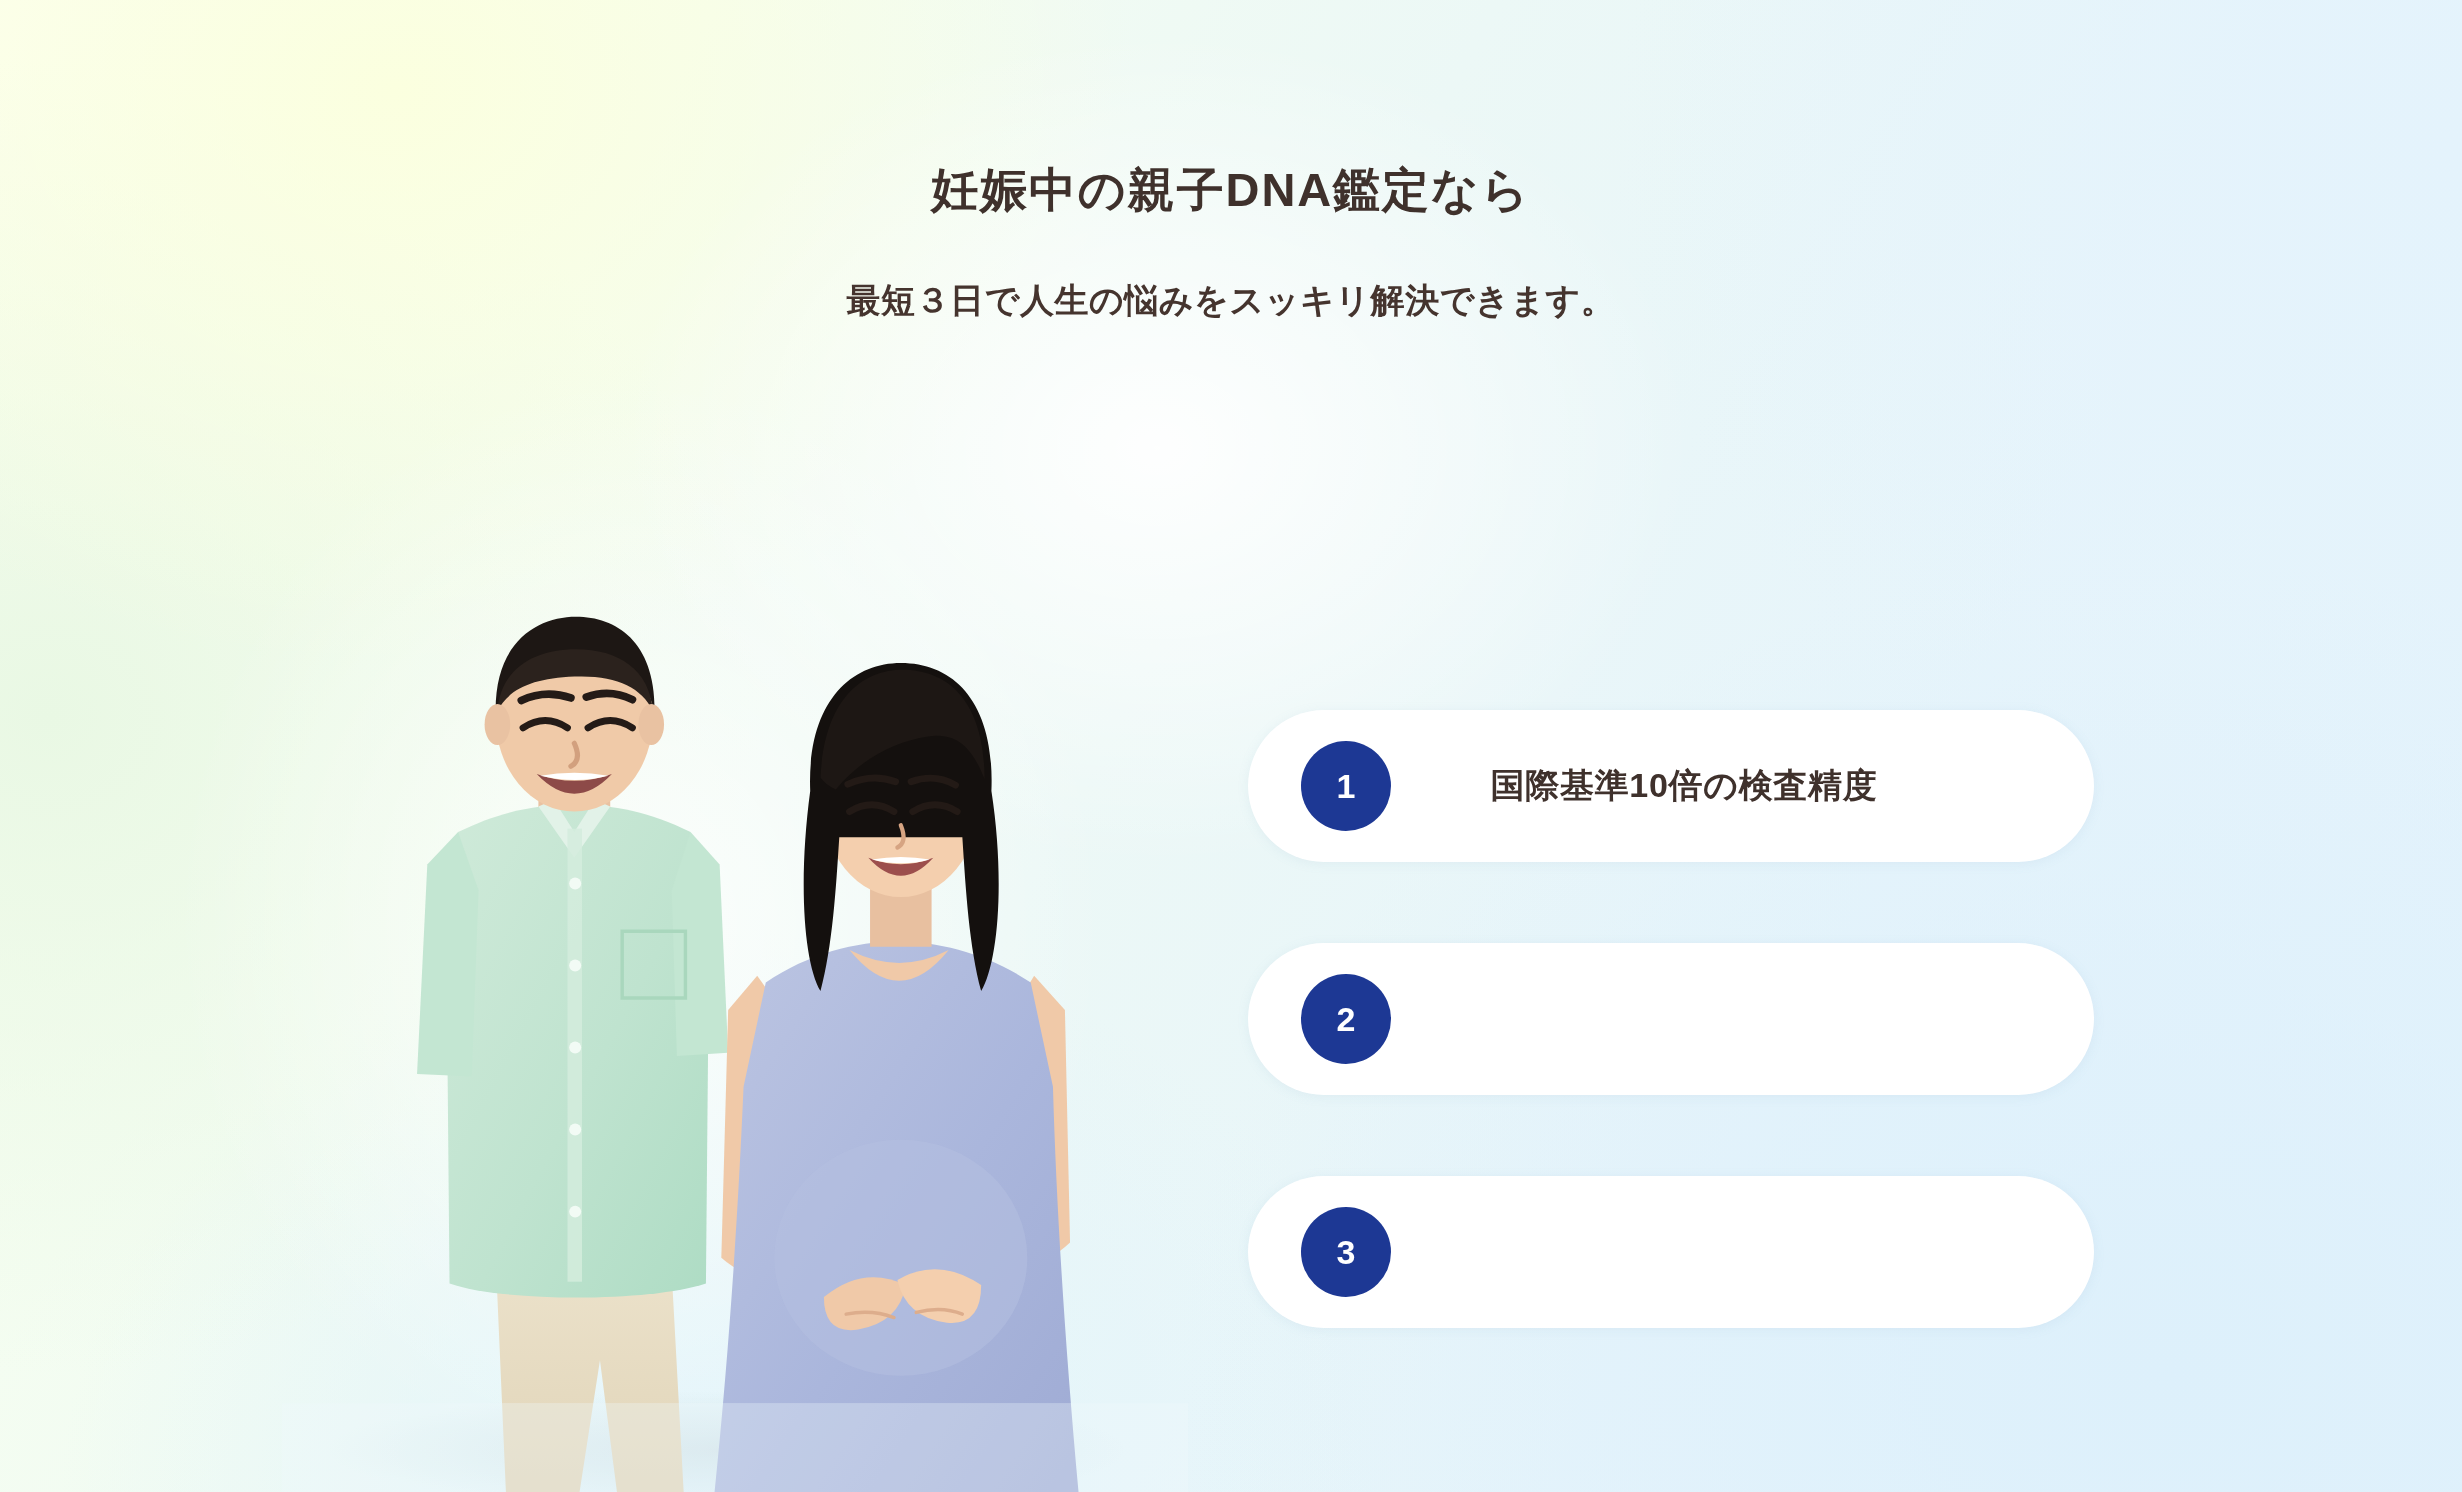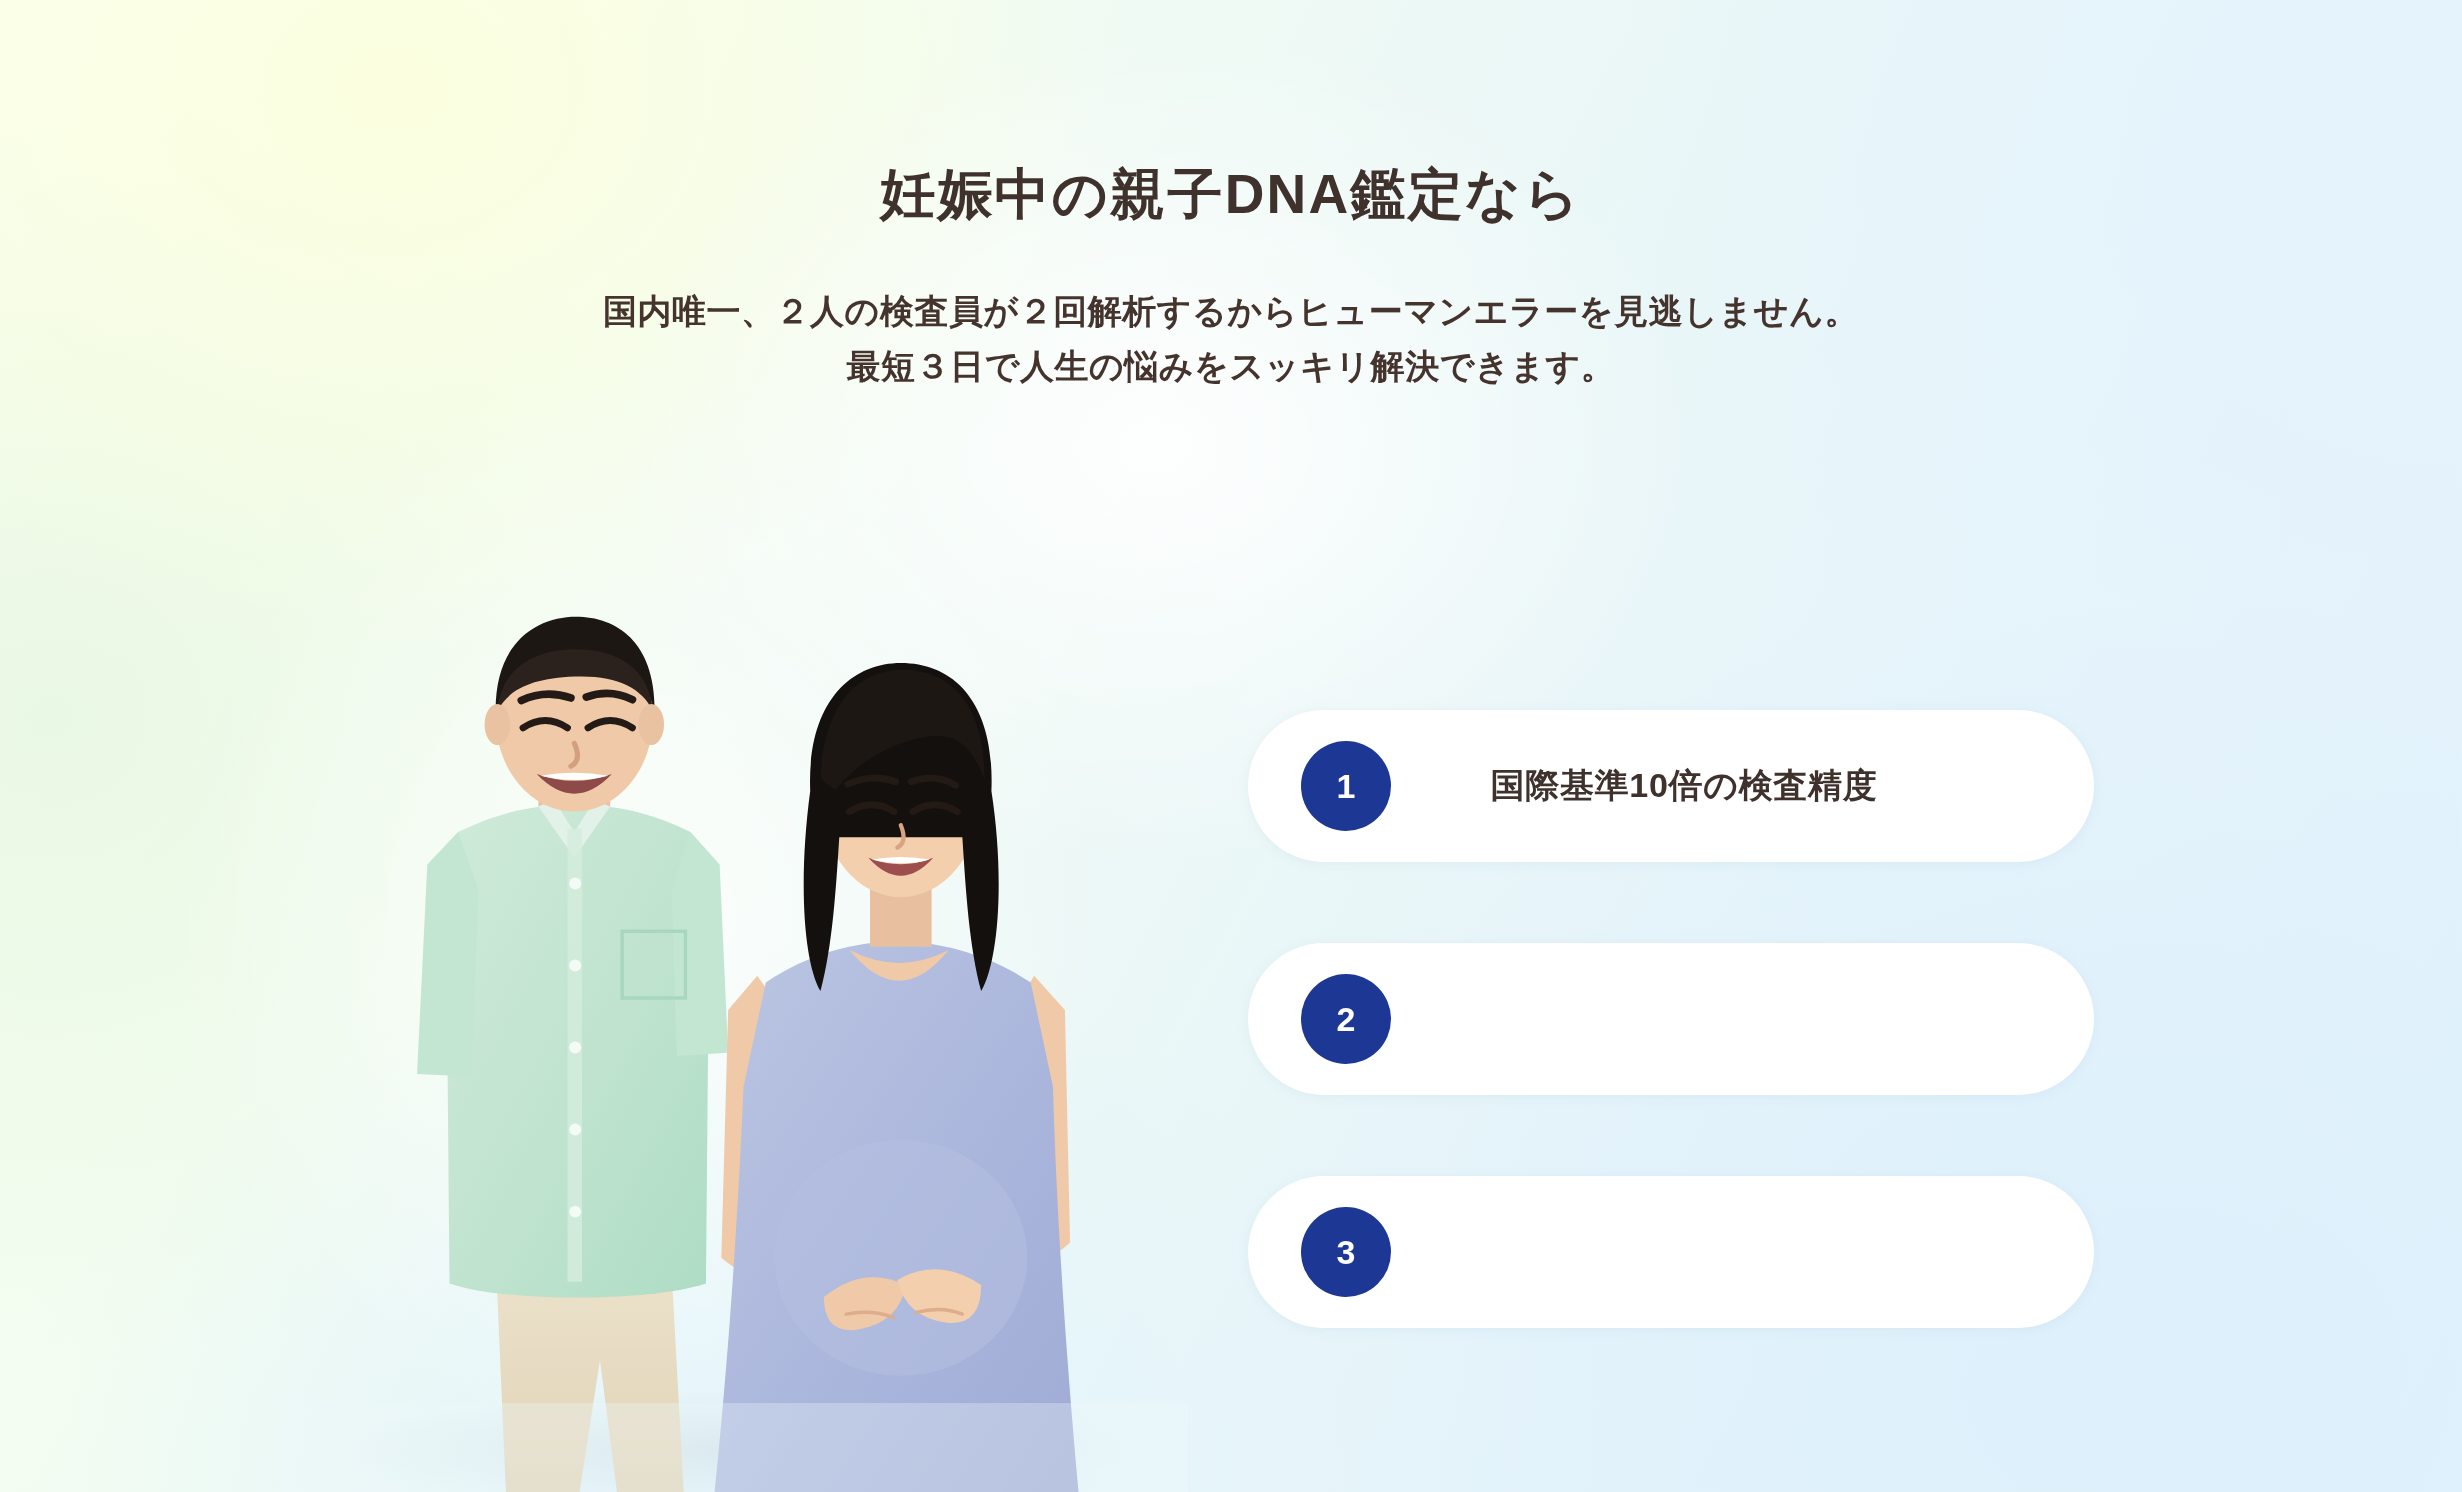--- a/index.html
+++ b/index.html
@@ -54,21 +54,21 @@
     line-height:1.25;
     white-space:nowrap;
   }
   .title-line1 .underlined {
     text-decoration:underline;
     text-decoration-thickness:5.1px;
     text-underline-offset:12px;
   }
   .title-line2 {
     margin-top:31px;
-    font-size:55px;
+    font-size:47px;
     font-weight:700;
     color:#3f312c;
     letter-spacing:.04em;
     line-height:1.3;
     white-space:nowrap;
   }
   .sub-line {
     font-size:34px;
     font-weight:700;
     color:#45342e;
@@ -144,21 +144,20 @@
 
   <div class="bg-base"></div>
   <div class="bg-glow"></div>
 
   <div class="head-block">
 
 
     <div class="title-line2">妊娠中の親子DNA鑑定なら</div>
 
     <div class="sub-wrap">
-      <div class="sub-line">国内唯一、２人の検査員が２回解析するからヒューマンエラーを見逃しません。</div>
       <div class="sub-line">最短３日で人生の悩みをスッキリ解決できます。</div>
     </div>
   </div>
 
   <div class="photo">
     <svg viewBox="0 0 1060 1035" xmlns="http://www.w3.org/2000/svg" aria-hidden="true">
       <defs>
         <linearGradient id="shirtG" x1="0" y1="0" x2="1" y2="1">
           <stop offset="0%" stop-color="#cfead9"></stop>
           <stop offset="55%" stop-color="#bfe3cf"></stop>

